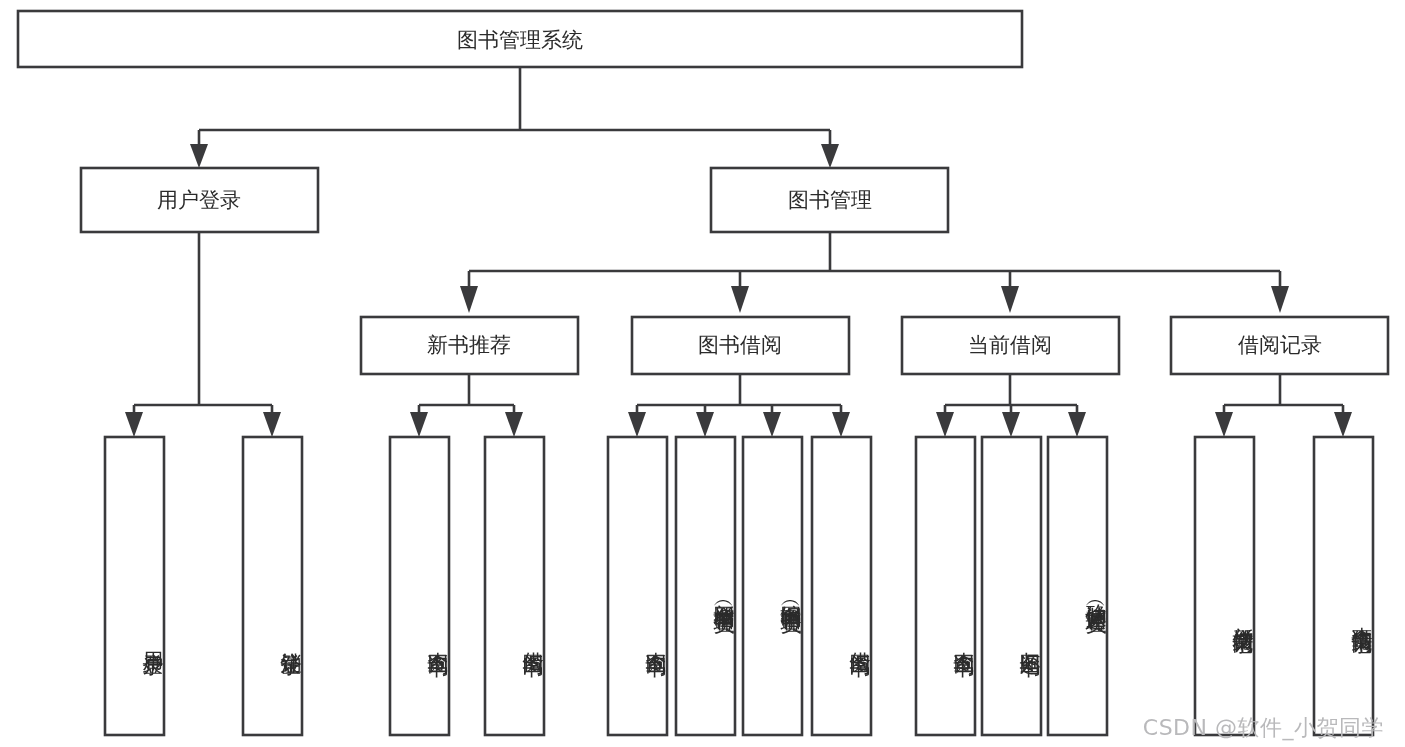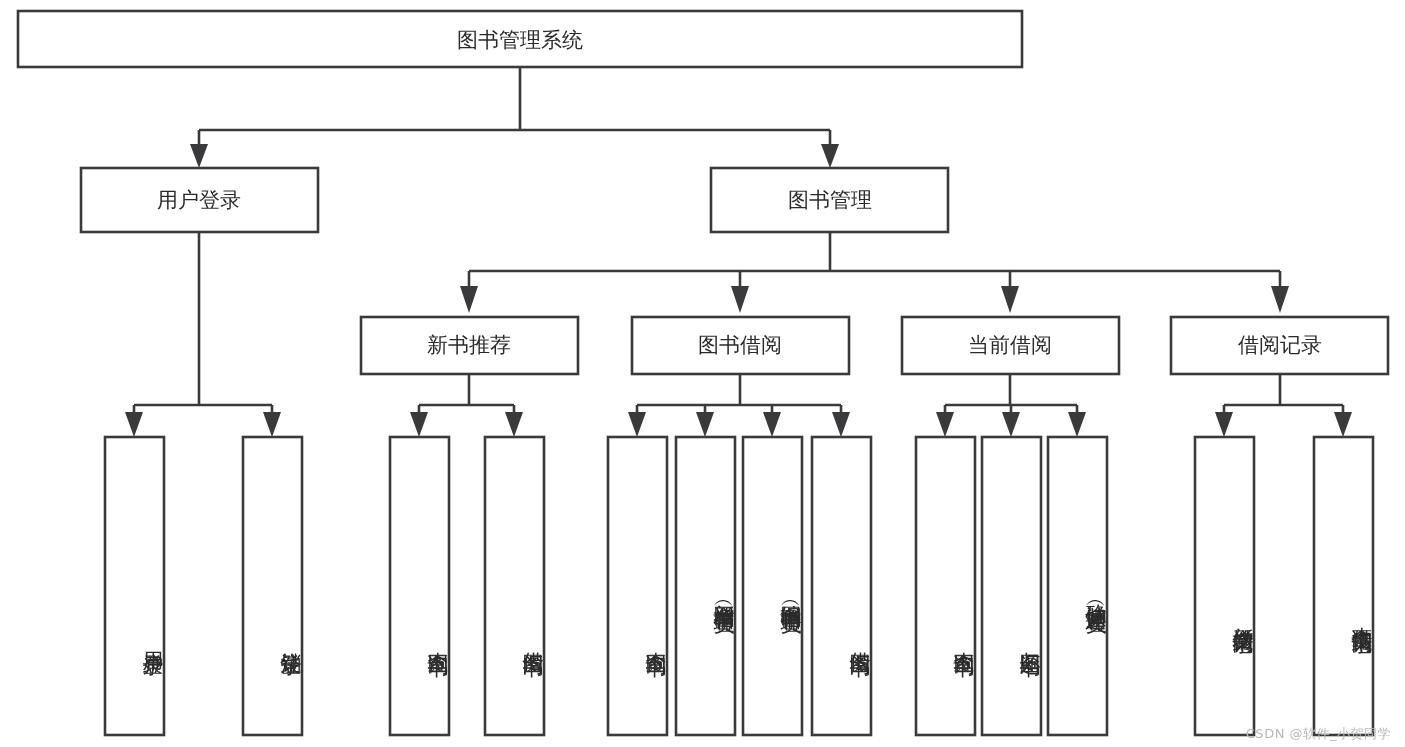--- a/index.html
+++ b/index.html
@@ -59,24 +59,24 @@
     font-family: "DejaVu Sans", "Liberation Sans", sans-serif;
     font-size: 21px;
     line-height: 1.06;
     color: #2b2b2b;
     letter-spacing: 1.5px;
     white-space: nowrap;
     pointer-events: none;
   }
   .watermark {
     position: absolute;
-    right: 14px;
+    right: 21px;
     bottom: 4px;
     font-family: "DejaVu Sans", "Liberation Sans", sans-serif;
-    font-size: 13px;
+    font-size: 22px;
     color: #b9b9bb;
     white-space: nowrap;
     letter-spacing: 0.5px;
   }
 </style>
 </head>
 <body>
 
 <div id="diagram-root">
 

